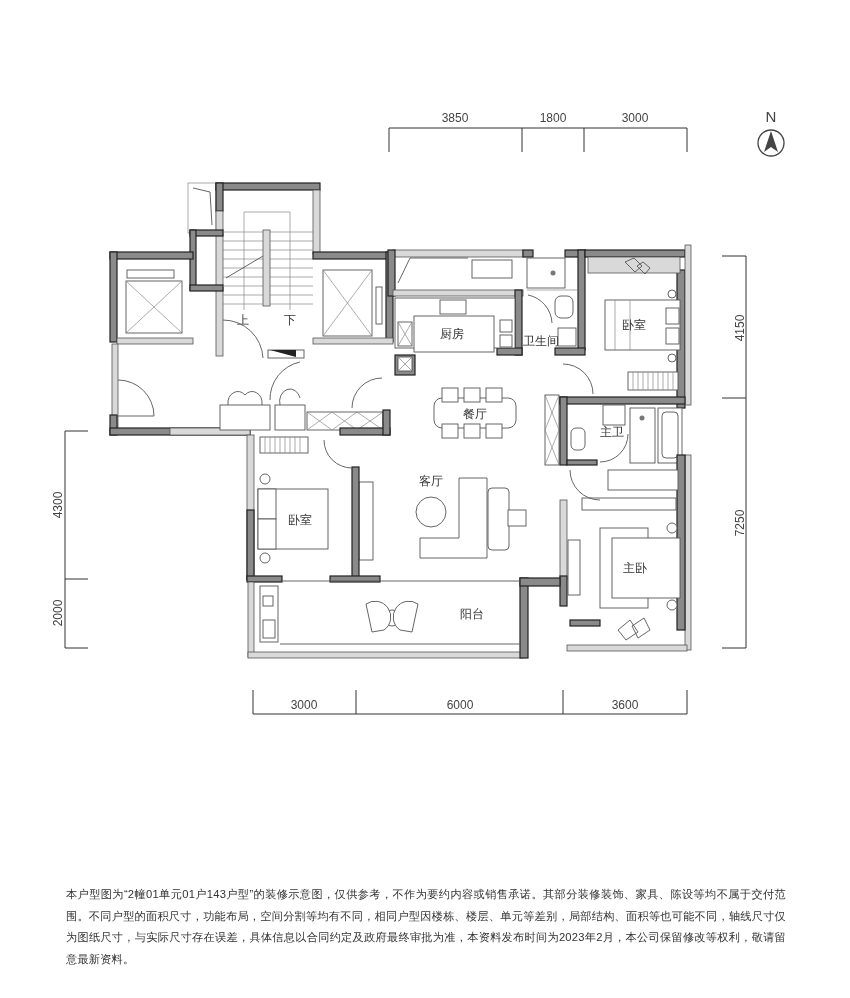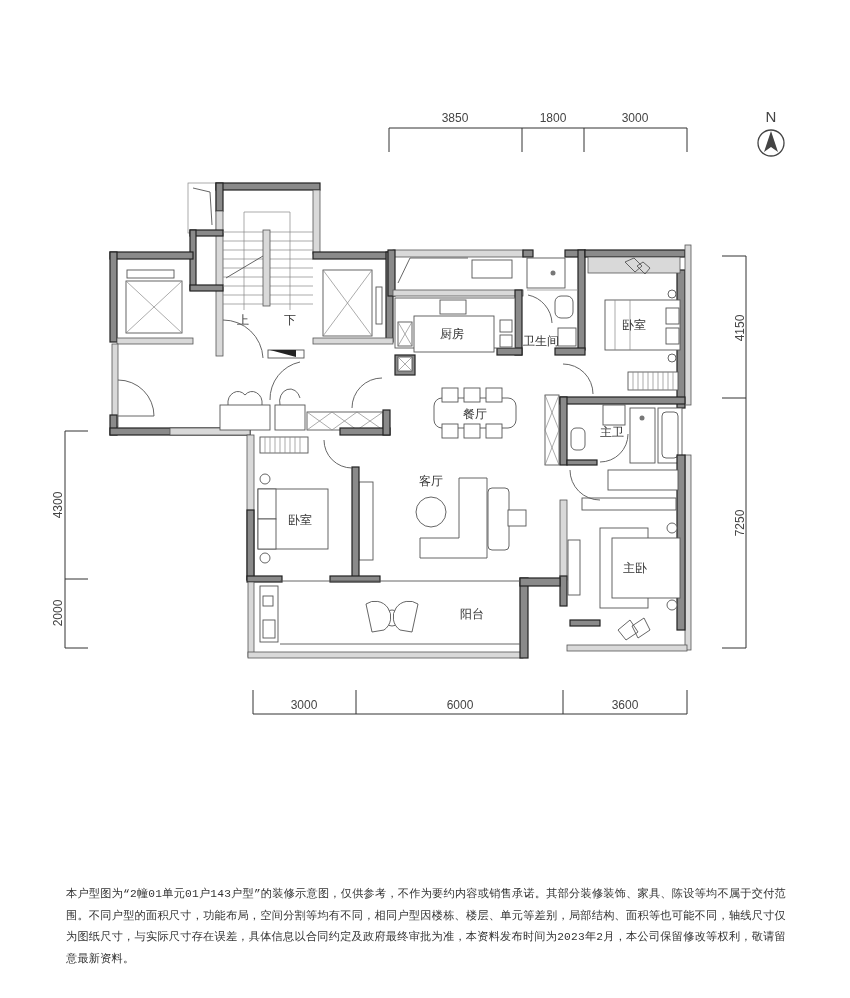--- a/index.html
+++ b/index.html
@@ -4,21 +4,21 @@
 <style>
   html, body { margin: 0; padding: 0; background: #ffffff; }
   body { width: 850px; height: 998px; position: relative; overflow: hidden;
          font-family: "DejaVu Sans", sans-serif; color: #333; }
   .plan { position: absolute; left: 0; top: 0; width: 850px; height: 870px; }
   .plan svg { display: block; }
   .room-label { font-family: "DejaVu Sans", sans-serif; font-size: 12px; fill: #333; }
   .dim-text { font-family: "Liberation Sans", sans-serif; font-size: 12px; fill: #444; }
   .north-text { font-family: "Liberation Sans", sans-serif; font-size: 15px; fill: #444; }
   .disclaimer { position: absolute; left: 66px; top: 884px; width: 720px;
-                font-family: Liberation Mono, monospace; font-size: 11.2px;
+                font-family: Liberation Sans, sans-serif; font-size: 11.2px;
                 line-height: 21.5px; color: #333; text-align: justify; letter-spacing: 0.2px; }
   .w { fill: #8a8a8a; stroke: #222; stroke-width: 1.2; }
   .wl { fill: #d9d9d9; stroke: #555; stroke-width: 0.8; }
   .ln { fill: none; stroke: #555; stroke-width: 0.9; }
   .lt { fill: none; stroke: #888; stroke-width: 0.7; }
   .dm { fill: none; stroke: #333; stroke-width: 1; }
   .fx { fill: #fff; stroke: #555; stroke-width: 0.9; }
 </style>
 </head>
 <body>

